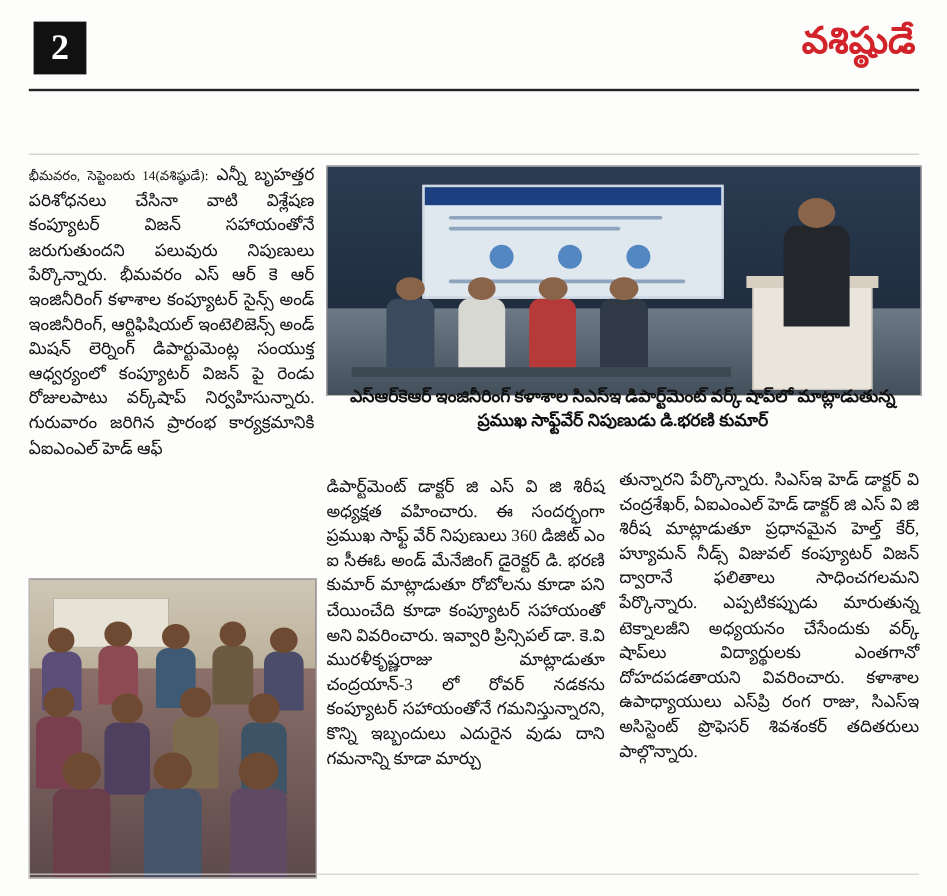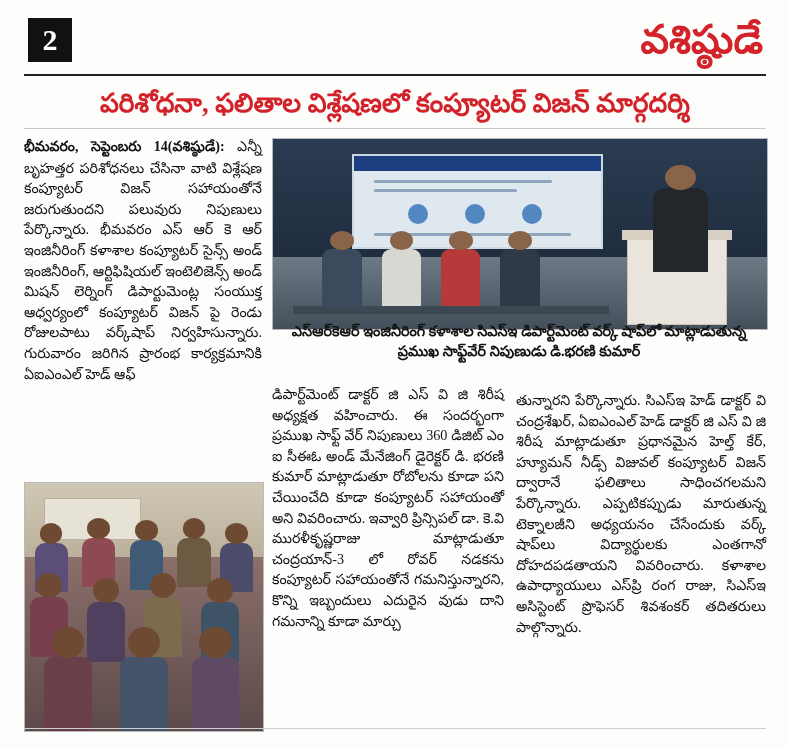--- a/index.html
+++ b/index.html
@@ -42,21 +42,21 @@
     font-size: 30px;
     line-height: 44px;
     text-align: center;
   }
   .masthead-title {
     position: absolute;
     right: 26px;
     top: 16px;
     font-family: "Liberation Serif", serif;
     font-weight: bold;
-    font-size: 40px;
+    font-size: 31px;
     color: #d2232a;
     letter-spacing: 0px;
     white-space: nowrap;
   }
   .masthead-rule {
     position: absolute;
     left: 24px;
     top: 74px;
     width: 742px;
     height: 2px;
@@ -91,32 +91,32 @@
     position: absolute;
     font-family: "Liberation Serif", serif;
     font-size: 14.2px;
     line-height: 20.6px;
     color: #111111;
     text-align: justify;
     text-justify: inter-word;
   }
   .col p { margin: 0 0 0 0; }
   .dateline {
-    font-weight: bold;
-    font-size: 14px;
+    font-weight: normal;
+    font-size: 11px;
   }
 
   #col1 {
     left: 24px;
     top: 136px;
     width: 238px;
   }
   #col2 {
     left: 272px;
-    top: 384px;
+    top: 396px;
     width: 232px;
   }
   #col3 {
     left: 516px;
     top: 390px;
     width: 250px;
   }
 
   
   .photo {
@@ -302,21 +302,20 @@
 <body>
 
 <div class="page">
 
   <div class="masthead">
     <div class="page-number-box">2</div>
     <div class="masthead-title">వశిష్ఠుడే</div>
     <div class="masthead-rule"></div>
   </div>
 
-  <div class="headline">పరిశోధనా, ఫలితాల విశ్లేషణలో కంప్యూటర్ విజన్ మార్గదర్శి</div>
   <div class="headline-rule"></div>
 
   <div class="col" id="col1">
     <p><span class="dateline">భీమవరం, సెప్టెంబరు 14(వశిష్ఠుడే):</span><span> ఎన్నీ బృహత్తర పరిశోధనలు చేసినా వాటి విశ్లేషణ కంప్యూటర్ విజన్ సహాయంతోనే జరుగుతుందని పలువురు నిపుణులు పేర్కొన్నారు. భీమవరం ఎస్ ఆర్ కె ఆర్ ఇంజినీరింగ్ కళాశాల కంప్యూటర్ సైన్స్ అండ్ ఇంజినీరింగ్, ఆర్టిఫిషియల్ ఇంటెలిజెన్స్ అండ్ మిషన్ లెర్నింగ్ డిపార్టుమెంట్ల సంయుక్త ఆధ్వర్యంలో కంప్యూటర్ విజన్ పై రెండు రోజులపాటు వర్క్‌షాప్ నిర్వహిసున్నారు. గురువారం జరిగిన ప్రారంభ కార్యక్రమానికి ఏఐఎంఎల్ హెడ్ ఆఫ్</span></p>
   </div>
 
   <div class="photo" id="photo-top">
     <div class="stage-wall"></div>
     <div class="stage-floor"></div>
     <div class="banner">

